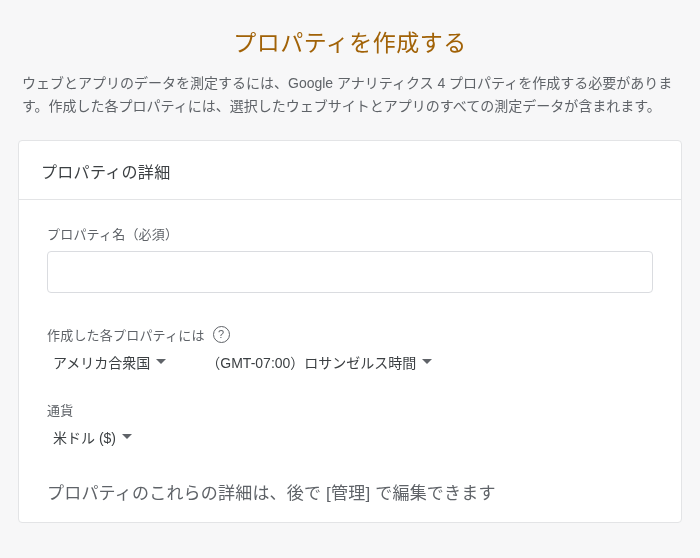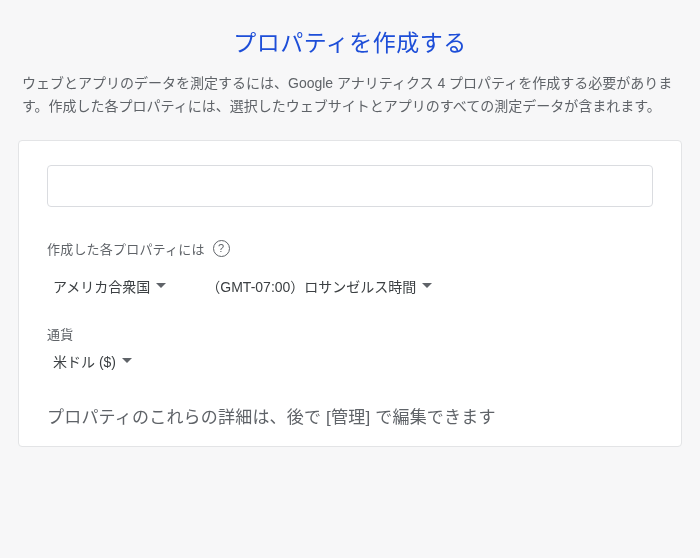--- a/index.html
+++ b/index.html
@@ -11,21 +11,21 @@
       height: 558px;
       overflow: hidden;
     }
     .page {
       padding: 24px 18px 0;
     }
     .page-title {
       font-size: 23px;
       font-weight: 400;
       text-align: center;
-      color: #1d4ed8;
+      color: #a16207;
       letter-spacing: 0.5px;
       margin-bottom: 14px;
     }
     .page-desc {
       font-size: 14px;
       line-height: 1.65;
       text-align: left;
       color: #5f6368;
       padding: 0 4px;
       margin-bottom: 22px;
@@ -75,21 +75,21 @@
       border: 1.4px solid #5f6368;
       border-radius: 50%;
       font-size: 11px;
       color: #5f6368;
       line-height: 1;
     }
     .select-row {
       display: flex;
       align-items: center;
       gap: 40px;
-      margin-top: 18px;
+      margin-top: 8px;
       padding-left: 6px;
     }
     .select-chip {
       display: inline-flex;
       align-items: center;
       gap: 6px;
       font-size: 14px;
       color: #3c4043;
       cursor: pointer;
     }
@@ -105,23 +105,25 @@
     }
   </style>
 </head>
 <body>
 
 <div class="page">
   <h1 class="page-title">プロパティを作成する</h1>
   <p class="page-desc">ウェブとアプリのデータを測定するには、Google アナリティクス 4 プロパティを作成する必要があります。作成した各プロパティには、選択したウェブサイトとアプリのすべての測定データが含まれます。</p>
 
   <div class="card">
+    <div class="card-header">プロパティの詳細</div>
     <div class="card-body">
 
       <div>
+        <div class="field-label">プロパティ名（必須）</div>
         <input class="text-input" type="text" value="" style="">
       </div>
 
       <div class="section-gap">
         <div class="field-label">
           <span>作成した各プロパティには</span>
           <span class="help-icon">?</span>
         </div>
         <div class="select-row">
           <div class="select-chip">

